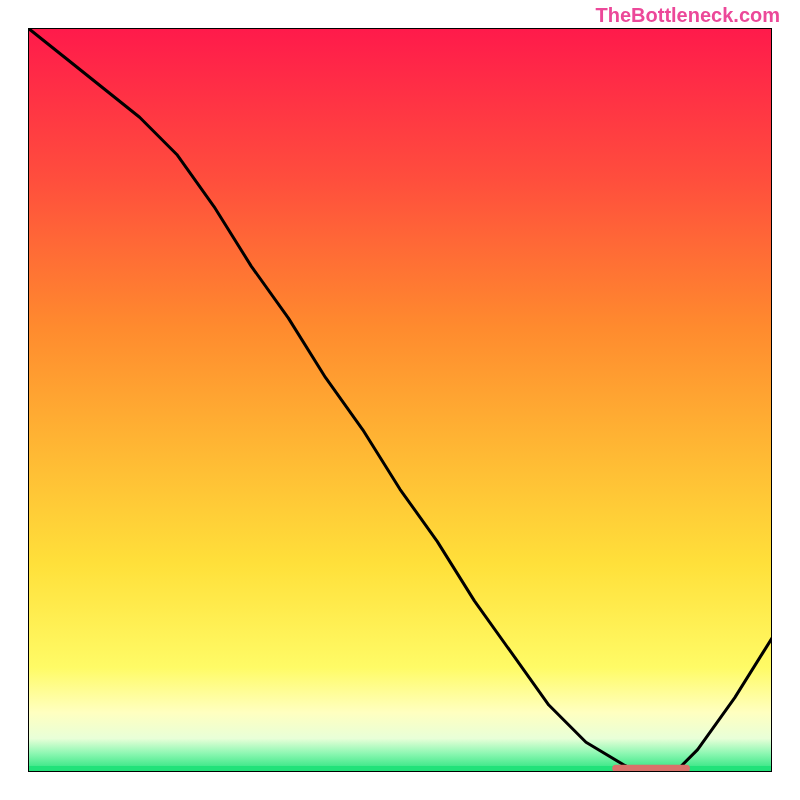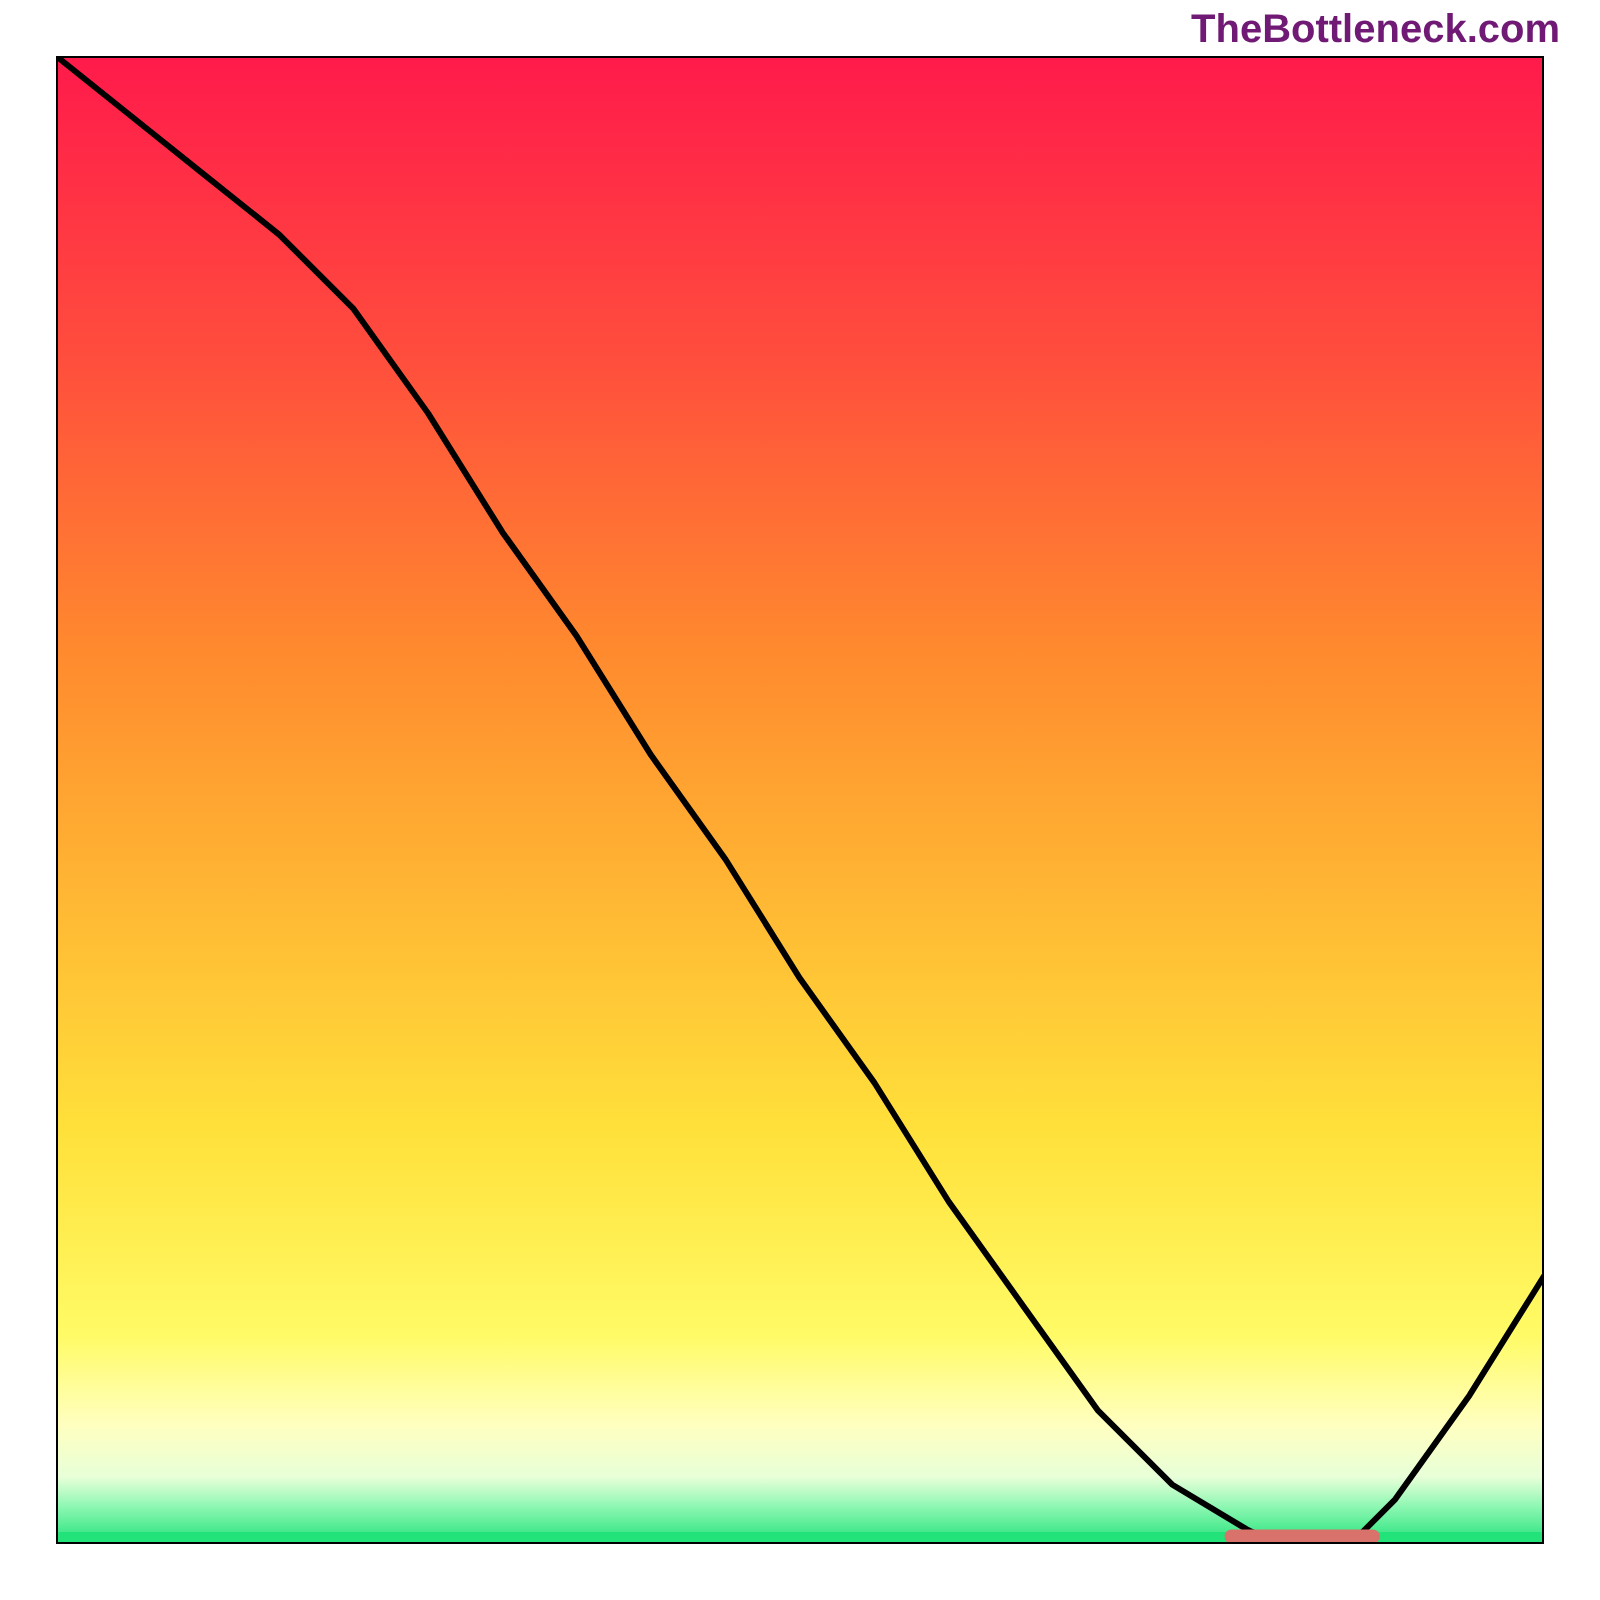--- a/index.html
+++ b/index.html
@@ -10,21 +10,21 @@
     font-family: Arial, Helvetica, sans-serif;
     overflow: hidden;
     position: relative;
   }
   .watermark {
     position: absolute;
     top: 4px;
     right: 20px;
     font-size: 20px;
     font-weight: bold;
-    color: #701a75;
+    color: #ec4899;
     z-index: 10;
   }
   .plot-wrap {
     position: absolute;
     left: 28px;
     top: 28px;
     width: 744px;
     height: 744px;
   }
   svg.plot {

